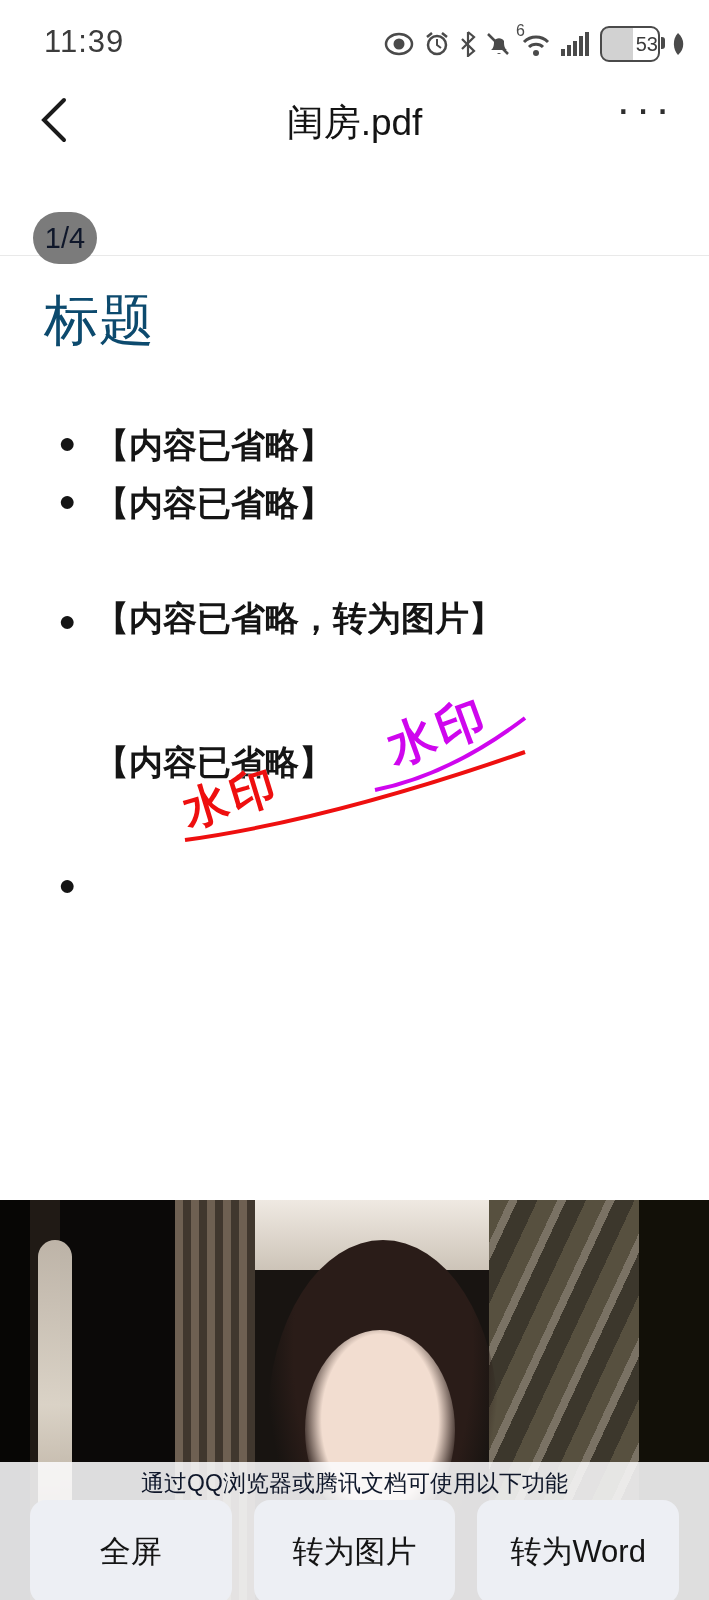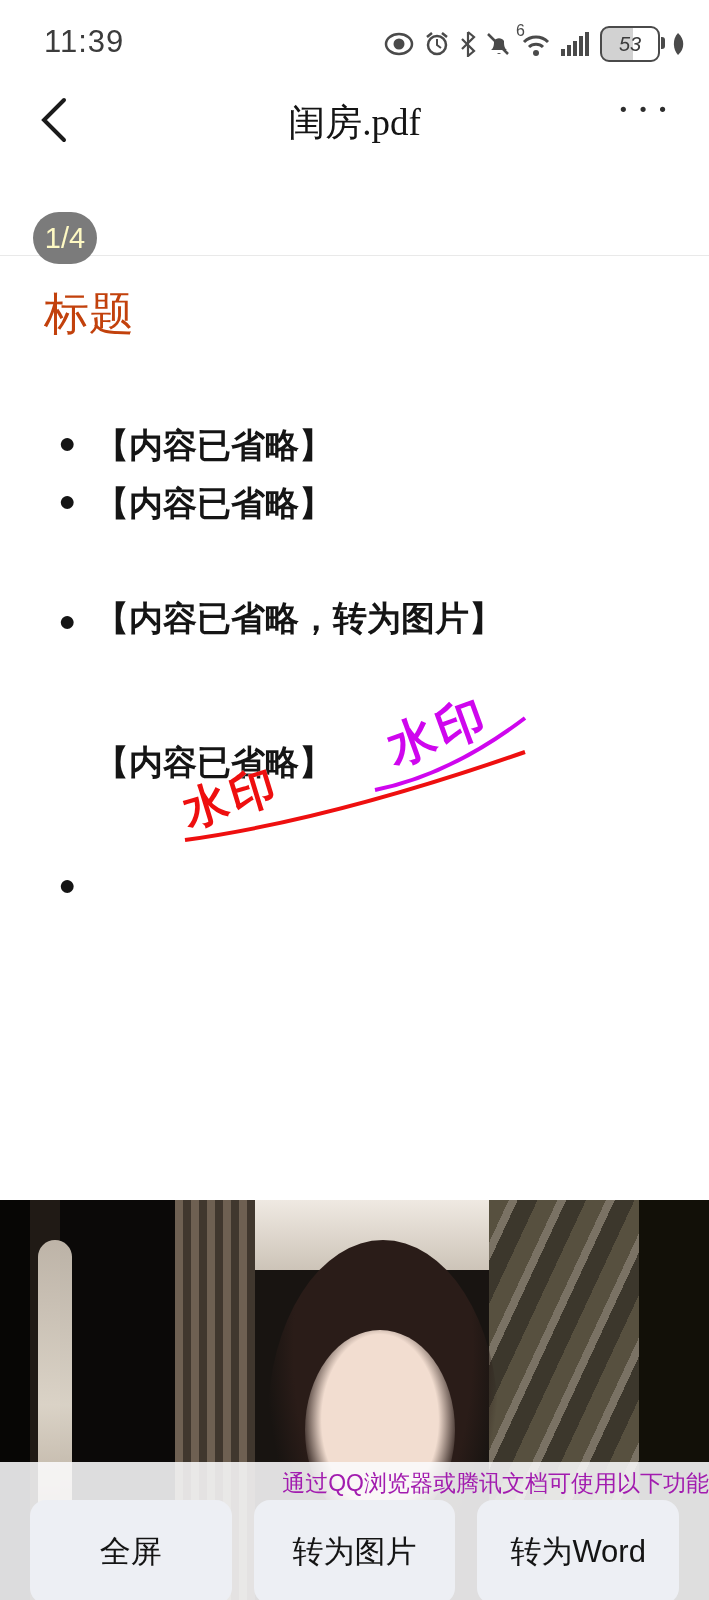--- a/index.html
+++ b/index.html
@@ -8,37 +8,37 @@
     background:#ffffff;overflow:hidden;
     font-family:"Liberation Sans","DejaVu Sans",sans-serif;color:#111;
   }
   
   .statusbar{position:absolute;top:14px;left:0;right:0;height:56px;}
   .time{position:absolute;left:44px;top:10px;font-size:31px;color:#3c3c3c;letter-spacing:1px;}
   .sicons{position:absolute;right:22px;top:12px;display:flex;align-items:center;gap:9px;}
   .sicons svg{display:block;}
   .battery{
     position:relative;width:56px;height:32px;border:2.5px solid #4a4a4a;border-radius:9px;
-    display:flex;align-items:center;justify-content:center;
-    font-size:20px;color:#3c3c3c;background:linear-gradient(90deg,#d2d2d2 0 55%,#fff 55%);font-style:italic;
+    display:flex;align-items:center;justify-content:flex-end;
+    font-size:20px;color:#3c3c3c;background:linear-gradient(90deg,#d2d2d2 0 55%,#fff 55%);
   }
   .battery:after{content:"";position:absolute;right:-7px;top:9px;width:4px;height:12px;background:#4a4a4a;border-radius:0 3px 3px 0;}
   
-  .navbar{position:absolute;top:82px;left:0;right:0;height:78px;font-family:Liberation Serif, serif;}
+  .navbar{position:absolute;top:82px;left:0;right:0;height:78px;}
   .back{position:absolute;left:36px;top:14px;width:44px;height:48px;cursor:pointer;}
   .navtitle{position:absolute;left:0;right:0;top:16px;text-align:center;font-size:37px;color:#141414;}
   .menu{position:absolute;right:34px;top:2px;font-size:44px;color:#2e2e2e;letter-spacing:5px;cursor:pointer;}
   
   .pagesep{position:absolute;top:255px;left:0;width:709px;height:1px;background:#e9e9e9;}
   .pagebadge{
     position:absolute;left:33px;top:212px;min-width:64px;height:52px;
-    background:#7b7b7b;border-radius:26px;color:#fef9c3;font-size:29px;
+    background:#7b7b7b;border-radius:26px;color:#0f172a;font-size:29px;
     display:flex;align-items:center;justify-content:center;padding:0 8px;box-sizing:border-box;
   }
-  .docheading{position:absolute;left:44px;top:284px;font-size:45px;color:#c2410c;}
+  .docheading{position:absolute;left:44px;top:284px;font-size:55px;color:#0c4a6e;}
   .bullet-line{position:absolute;display:flex;font-weight:bold;font-size:34px;color:#151515;line-height:1.0;}
   .bullet-dot{width:37px;flex:0 0 37px;font-size:30px;color:#151515;}
   .para{position:absolute;left:58px;font-weight:bold;font-size:34px;color:#151515;line-height:1.78;width:560px;display:flex;}
   .para .bullet-dot{padding-top:6px;}
   .plain-line{position:absolute;left:95px;font-weight:bold;font-size:34px;color:#151515;}
   
   .wm{position:absolute;font-weight:bold;letter-spacing:4px;white-space:nowrap;
       text-shadow:0 0 1px #fff;pointer-events:none;}
   .wm-magenta{left:386px;top:700px;font-size:48px;color:#cf06ee;transform:rotate(-20deg);}
   .wm-red{left:182px;top:768px;font-size:45px;color:#ee0f0f;transform:rotate(-17deg);}
@@ -48,21 +48,21 @@
   .ph-leftpanel{position:absolute;left:0;top:0;width:175px;height:100%;background:linear-gradient(90deg,#070605 0 30px,#201a15 30px 60px,#0b0908 60px 100%);}
   .ph-lightstrip{position:absolute;left:38px;top:40px;width:34px;height:330px;border-radius:17px;background:linear-gradient(180deg,#cfc5b8,#efe7da 50%,#b8aa99);opacity:.9;}
   .ph-ribs{position:absolute;left:175px;top:0;width:80px;height:100%;background:repeating-linear-gradient(90deg,#6e6052 0 8px,#40372e 8px 16px);}
   .ph-ceiling{position:absolute;left:255px;top:0;width:260px;height:70px;background:linear-gradient(180deg,#efe9e2,#cdc4b8);}
   .ph-hair{position:absolute;left:268px;top:40px;width:230px;height:360px;border-radius:50% 50% 40% 40%;background:radial-gradient(ellipse at 50% 30%,#2a1c18 0 55%,rgba(20,12,10,0) 72%);}
   .ph-face{position:absolute;left:305px;top:130px;width:150px;height:200px;border-radius:50%;background:radial-gradient(ellipse at 50% 45%,#f2ddd0 0 55%,rgba(242,221,208,0) 75%);}
   .ph-stairs{position:absolute;right:0;top:0;width:220px;height:100%;background:repeating-linear-gradient(115deg,#57503f 0 18px,#7a7264 18px 26px,#3c372c 26px 44px);}
   .ph-stair-dark{position:absolute;right:0;top:0;width:70px;height:100%;background:#121008;}
   
   .sheet{position:absolute;left:0;top:1462px;width:709px;height:138px;background:rgba(250,250,252,0.88);}
-  .sheet-hint{position:absolute;left:0;right:0;top:6px;text-align:right;font-size:23px;color:#a21caf;}
+  .sheet-hint{position:absolute;left:0;right:0;top:6px;text-align:center;font-size:23px;color:#0f172a;}
   .sheet-buttons{position:absolute;left:0;top:38px;width:709px;display:flex;justify-content:space-between;padding:0 30px;box-sizing:border-box;gap:22px;}
   .sheet-btn{
     flex:1;height:104px;background:#edeff4;border:none;border-radius:16px;
     font-family:inherit;font-size:31px;color:#141414;cursor:pointer;
     display:flex;align-items:center;justify-content:center;
   }
 </style>
 </head>
 <body>
 

